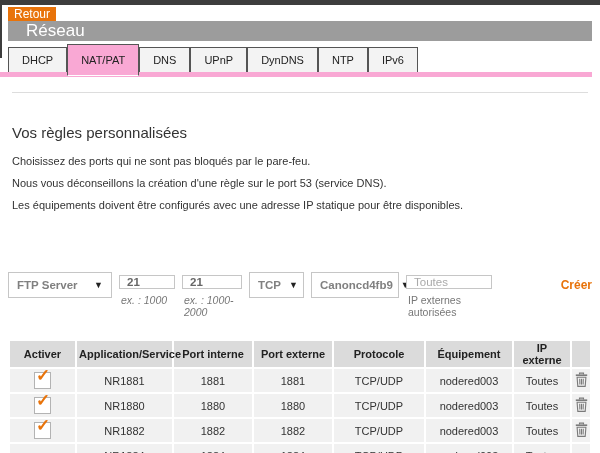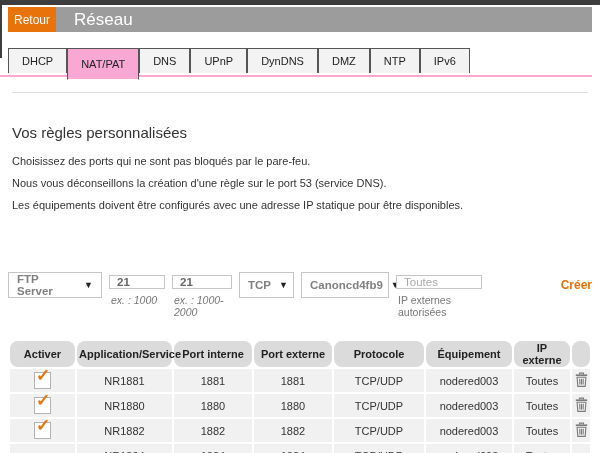--- a/index.html
+++ b/index.html
@@ -4,29 +4,29 @@
 <style>
   * { box-sizing: border-box; margin: 0; padding: 0; }
   html, body { width: 600px; height: 453px; overflow: hidden; background: #fff;
     font-family: "Liberation Sans", sans-serif; color: #333; position: relative; }
 
   
   .frame-top { height: 5px; background: #3d3d3d; width: 600px; }
   .frame-left { position: absolute; left: 0; top: 0; width: 2px; height: 58px; background: #3d3d3d; }
 
   
-  .titlebar { display: flex; margin: 2px 8px 0 8px; height: 25px; }
+  .titlebar { display: flex; margin: 2px 8px 0 8px; height: 25px; flex-direction: column; }
   .back-btn { background: #e8730a; color: #fff; border: none; font-family: inherit;
     font-size: 12px; width: 48px; height: 25px; cursor: pointer; }
   .titlebar-bg { flex: 1; background: #9c9c9c; color: #fff; display: flex; align-items: center;
     padding-left: 18px; font-size: 17px; }
 
   
-  .tabs { margin: 16px 8px 0 0; padding-left: 8px; border-bottom: 2px solid #f9a8d4;
-    display: flex; height: 29px; }
+  .tabs { margin: 16px 8px 0 0; padding-left: 8px; border-bottom: 5px solid #f9a8d4;
+    display: flex; align-items: flex-end; height: 29px; }
   .tab { height: 25px; border: 1px solid #555; border-bottom: none; background: #f3f3f3;
     font-size: 11px; color: #222; display: flex; align-items: center; padding: 0 13px;
     cursor: pointer; position: relative; }
   .tab.selected { height: 32px; margin-bottom: -4px; background: #f9a8d4;
     border-bottom: 1px solid #fff; z-index: 2; }
 
   .divider { border: none; border-top: 1px solid #ddd; margin: 15px 12px 0 12px; }
 
   
   .content { margin-left: 12px; }
@@ -39,34 +39,34 @@
   .field { margin-right: 7px; }
   .selectbox { display: flex; align-items: center; justify-content: space-between;
     border: 1px solid #c6c6c6; background: #fff; height: 26px; padding: 0 8px;
     font-size: 11.5px; font-weight: bold; color: #808080; cursor: pointer; }
   .selectbox .arrow { font-size: 9px; color: #222; margin-left: 8px; }
   .textinput { border: 1px solid #c6c6c6; height: 14px; width: 100%; padding: 0 7px;
     font-family: inherit; font-size: 11.5px; font-weight: bold; color: #666; }
   .textinput::placeholder { color: #aaa; font-weight: normal; }
   .hint { font-size: 10.5px; color: #777; margin-top: 4px; padding-left: 2px; }
   .hint.italic { font-style: italic; }
-  .w-app { width: 94px; }
+  .w-app { width: 104px; }
   .w-port { width: 56px; }
   .w-port2 { width: 60px; }
   .w-proto { width: 55px; }
   .w-dev { width: 88px; }
   .w-ip { width: 86px; }
   .create-link { margin-left: auto; margin-top: 6px; color: #e8730a; font-size: 12px;
     font-weight: bold; text-decoration: none; cursor: pointer; }
 
   
   table.rules { margin: 21px 8px 0 8px; width: 584px; border-collapse: separate;
     border-spacing: 2px; table-layout: fixed; }
   .rules th { background: #dbdbdb; font-size: 11px; font-weight: bold; color: #222;
-    height: 19px; padding: 1px 2px; text-align: center; border-radius: 8px; }
+    height: 19px; padding: 1px 2px; text-align: center; }
   .rules td { background: #f1f1f1; font-size: 11px; color: #333; height: 23px;
     text-align: center; vertical-align: middle; }
   .c0 { width: 65px; } .c1 { width: 95px; } .c2 { width: 78px; } .c3 { width: 78px; }
   .c4 { width: 90px; } .c5 { width: 86px; } .c6 { width: 56px; } .c7 { width: 18px; }
 
   .checkbox { position: relative; display: inline-block; width: 17px; height: 17px;
     background: #fff; border: 1px solid #b3b3b3; vertical-align: middle; cursor: pointer; }
   .tick { position: absolute; left: 1px; top: -8px; font-size: 17px; font-weight: bold;
     color: #e8730a; }
   .trash-btn { display: inline-block; cursor: pointer; line-height: 0; }
@@ -92,23 +92,20 @@
       <span>NAT/PAT</span>
     </div>
     <div class="tab">
       <span>DNS</span>
     </div>
     <div class="tab">
       <span>UPnP</span>
     </div>
     <div class="tab">
       <span>DynDNS</span>
-    </div>
-    <div class="tab">
-      <span>DMZ</span>
     </div>
     <div class="tab">
       <span>NTP</span>
     </div>
     <div class="tab">
       <span>IPv6</span>
     </div>
 </div>
 
 <hr class="divider">

